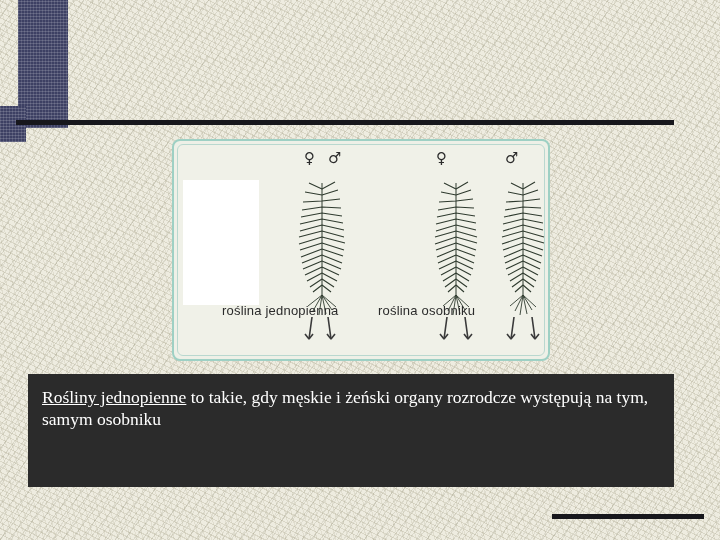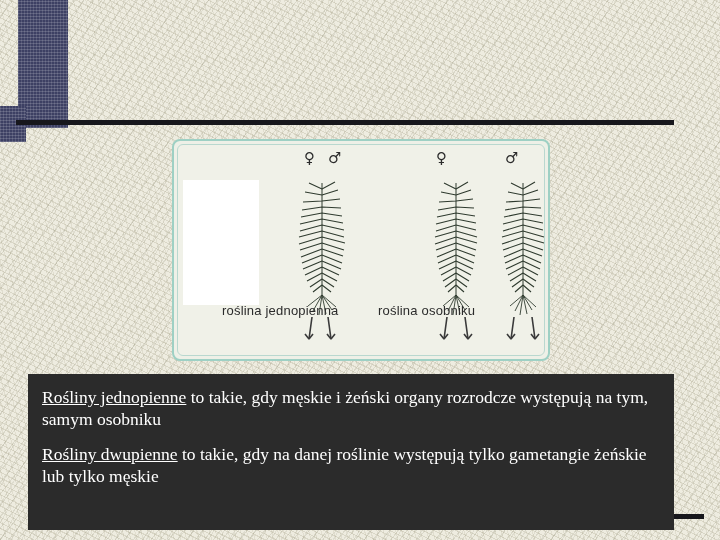--- a/index.html
+++ b/index.html
@@ -117,21 +117,21 @@
   .plant {
     position: absolute;
   }
 
   
   .textbox {
     position: absolute;
     left: 28px;
     top: 374px;
     width: 646px;
-    height: 156px;
+    height: 113px;
     box-sizing: border-box;
     background: #2b2b2b;
     padding: 12px 14px 10px 14px;
   }
   .textbox p {
     margin: 0 0 12px 0;
     color: #ffffff;
     font-family: "Liberation Serif", serif;
     font-size: 17.5px;
     line-height: 1.28;
@@ -224,16 +224,13 @@
 
     <div class="fig-caption cap-left">roślina jednopienna</div>
     <div class="fig-caption cap-right">roślina osobniku</div>
   </div>
 </div>
 
 <div class="textbox">
   <p>
     <span class="u">Rośliny jednopienne</span><span> to takie, gdy męskie i żeński organy rozrodcze występują na tym, samym osobniku</span>
   </p>
-  <p>
-    <span class="u">Rośliny dwupienne</span><span> to takie, gdy na danej roślinie występują tylko gametangie żeńskie lub tylko męskie</span>
-  </p>
 </div>
 
 </body></html>

